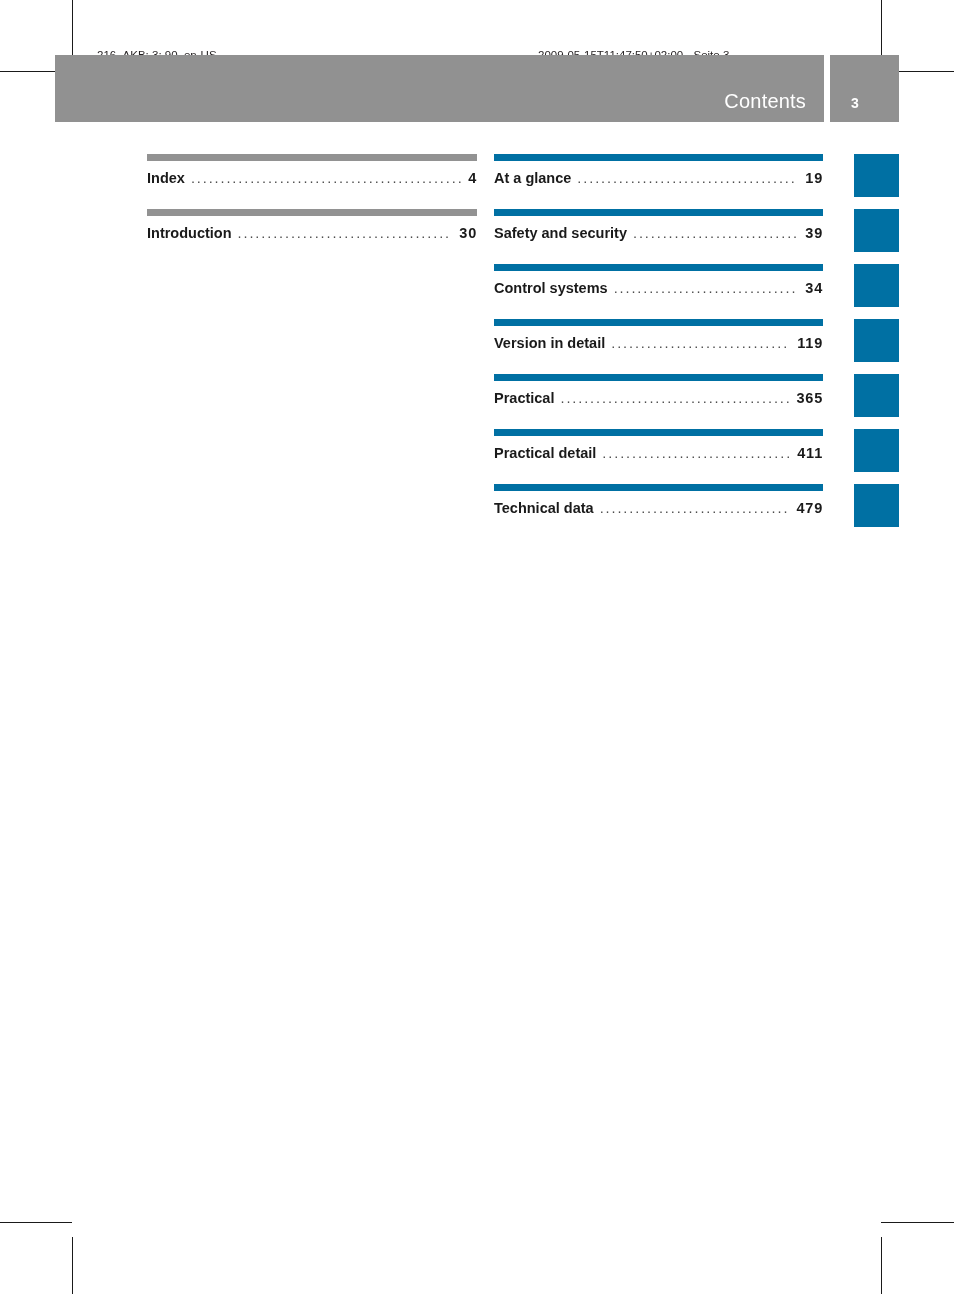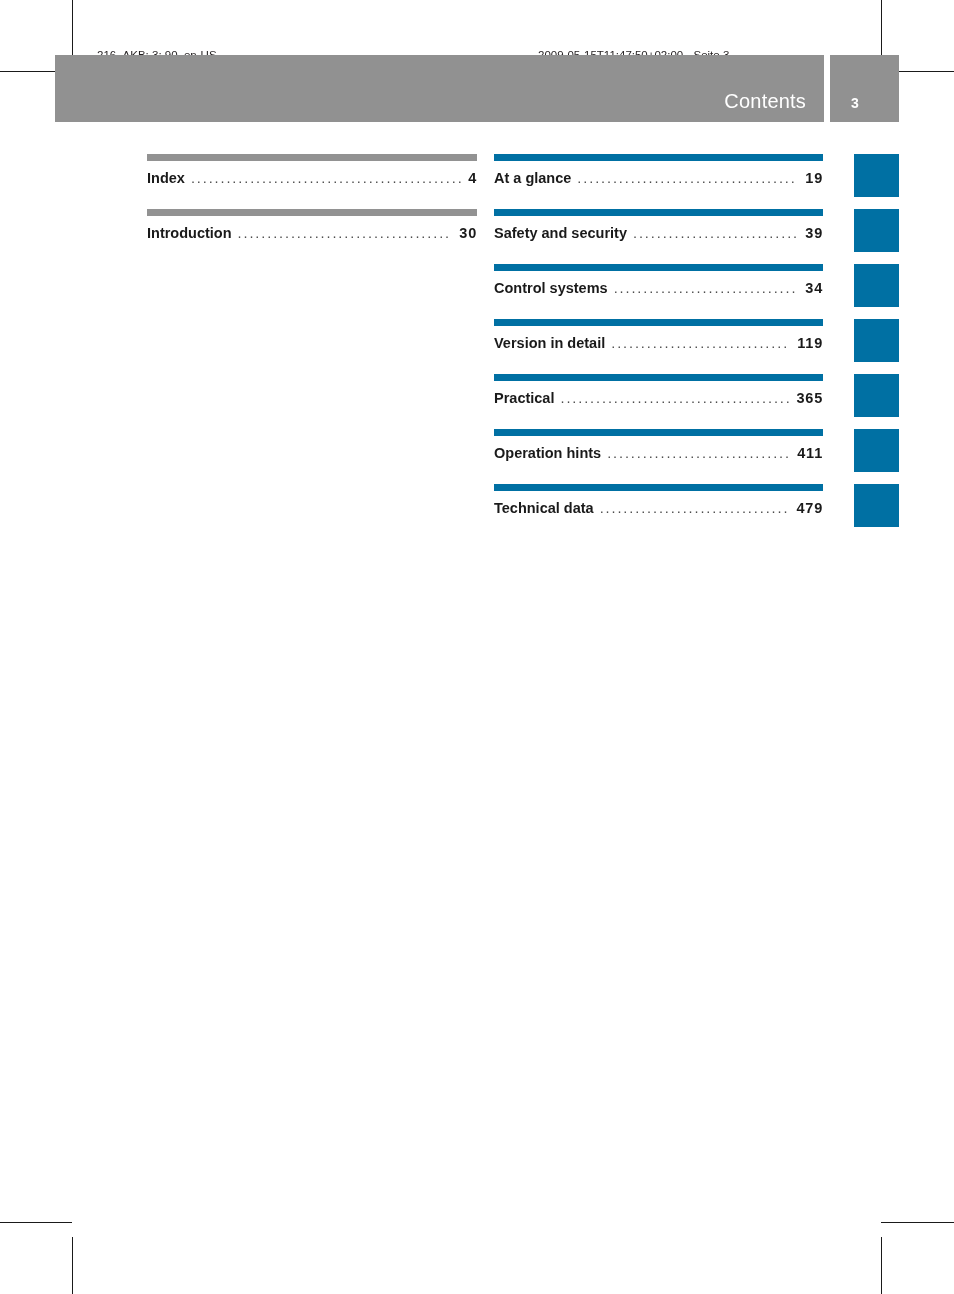--- a/index.html
+++ b/index.html
@@ -229,21 +229,21 @@
         <div class="rule rule-blue"></div>
         <div class="entry-line">
           <span class="entry-label">Practical</span>
           <span class="entry-dots">........................................................................</span>
           <span class="entry-page">365</span>
         </div>
       </div>
       <div class="entry">
         <div class="rule rule-blue"></div>
         <div class="entry-line">
-          <span class="entry-label">Operation hints</span>
+          <span class="entry-label">Practical detail</span>
           <span class="entry-dots">........................................................................</span>
           <span class="entry-page">411</span>
         </div>
       </div>
       <div class="entry">
         <div class="rule rule-blue"></div>
         <div class="entry-line">
           <span class="entry-label">Technical data</span>
           <span class="entry-dots">........................................................................</span>
           <span class="entry-page">479</span>

